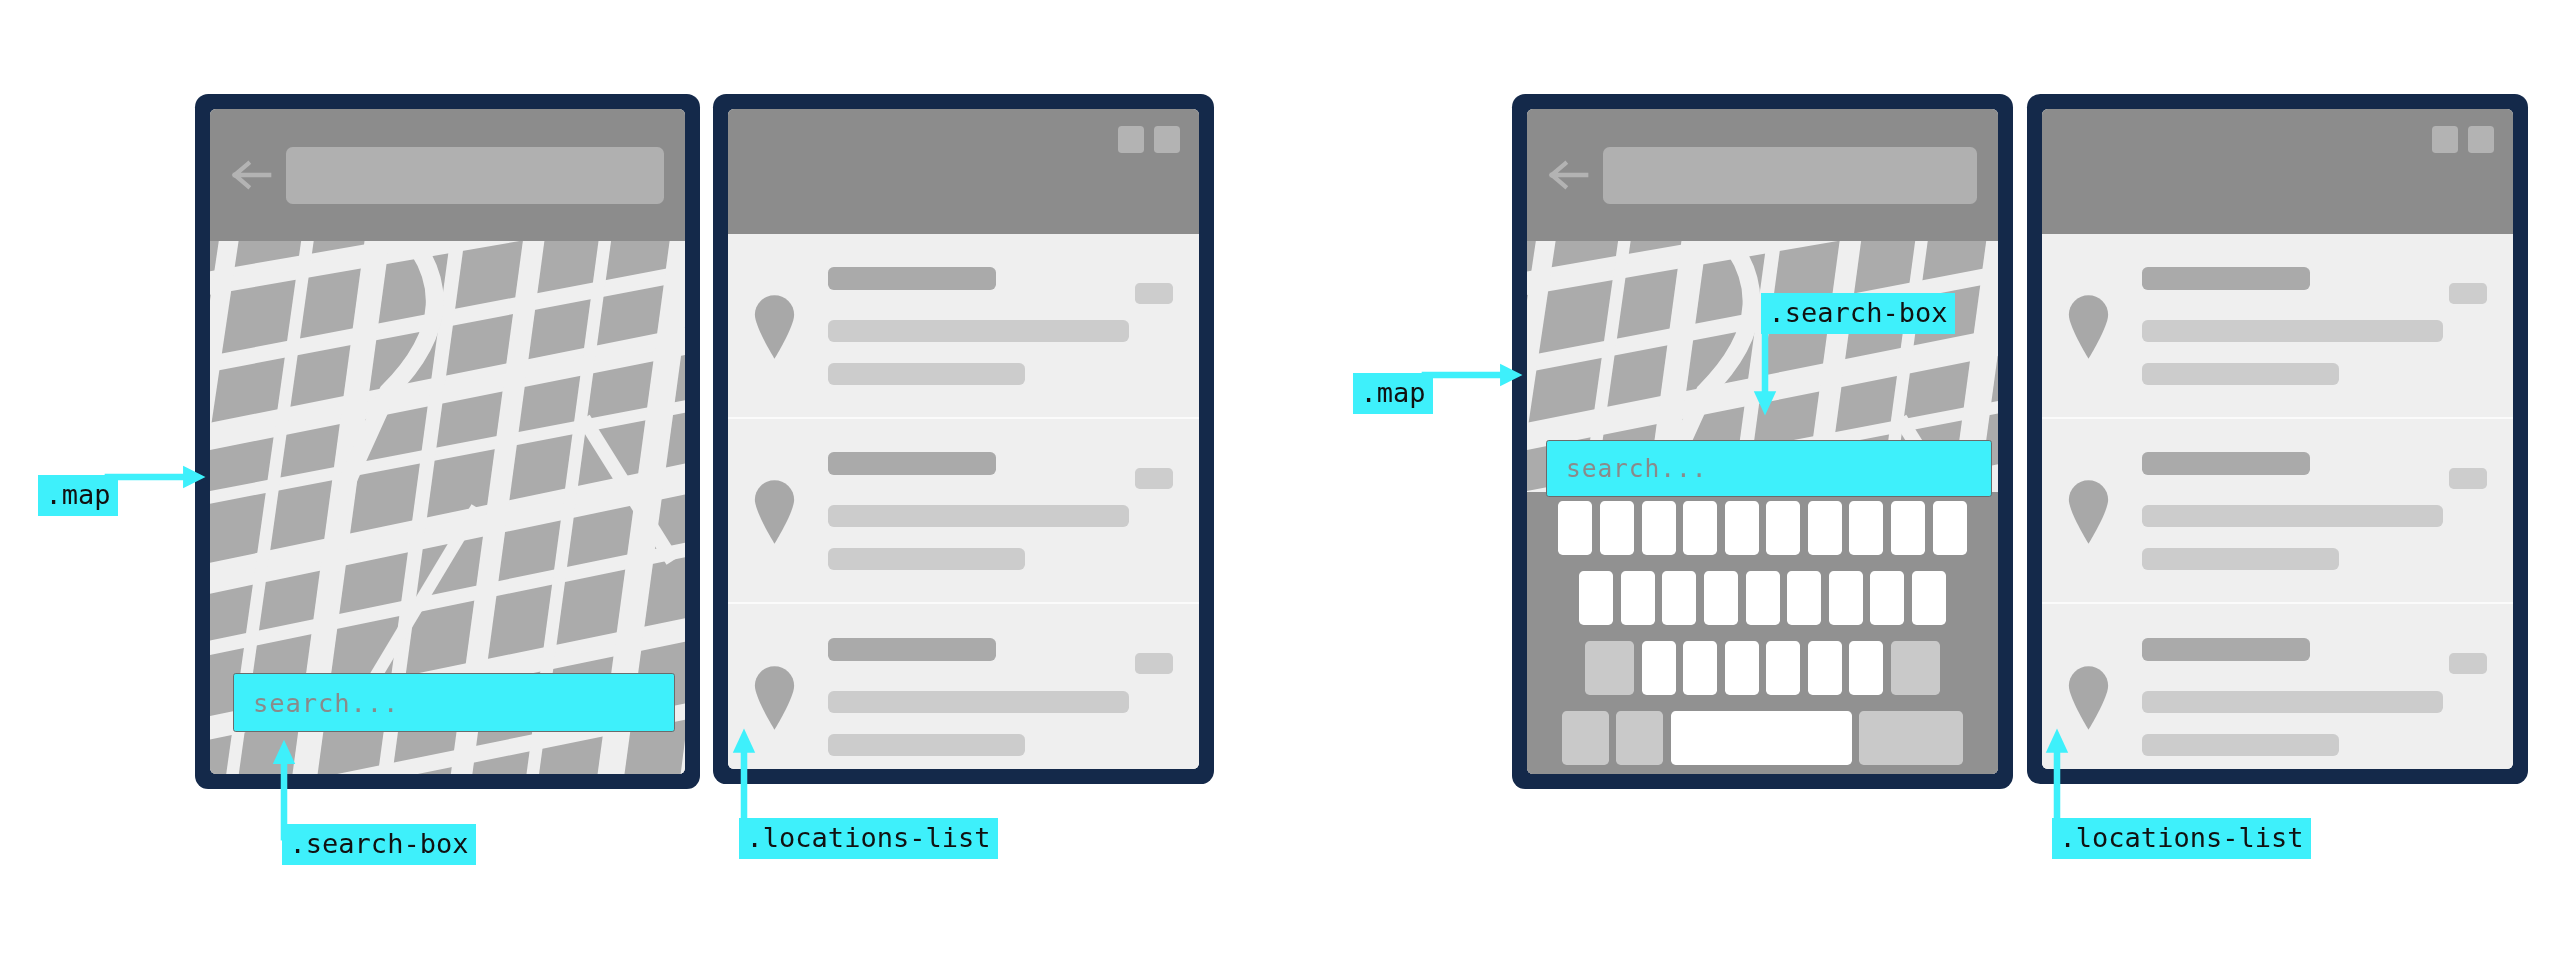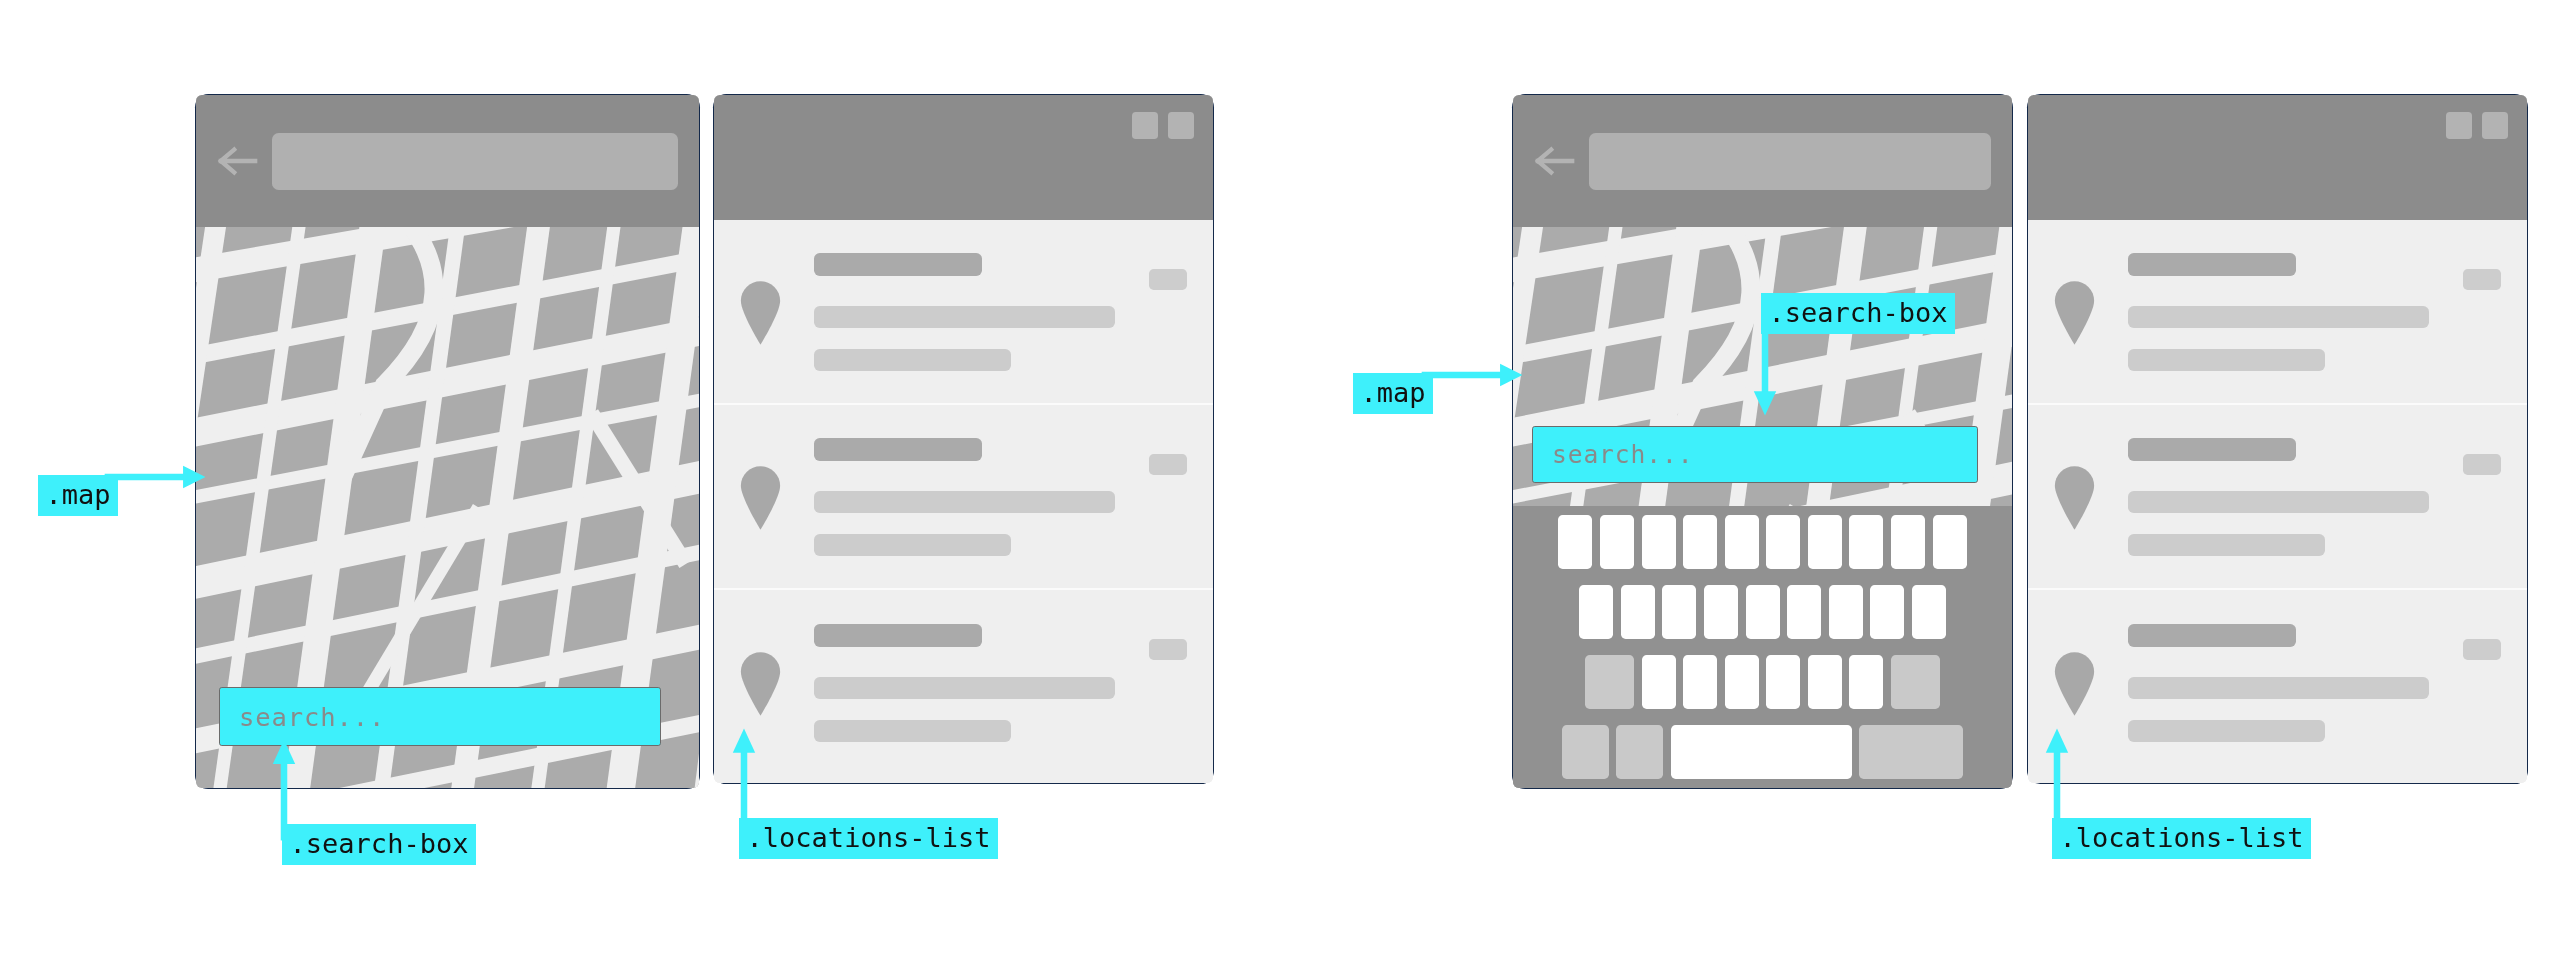--- a/index.html
+++ b/index.html
@@ -13,21 +13,21 @@
     position: relative;
   }
 
   .stage { position: absolute; inset: 0; }
 
   
   .device {
     position: absolute;
     background: #14294a;
     border-radius: 13.2px;
-    padding: 1px;
+    padding: 15px;
     box-shadow: 0 0 0 0 transparent;
   }
   .device-inner {
     width: 100%;
     height: 100%;
     border-radius: 5.7px;
     overflow: hidden;
     position: relative;
     background: #eeeeee;
   }

